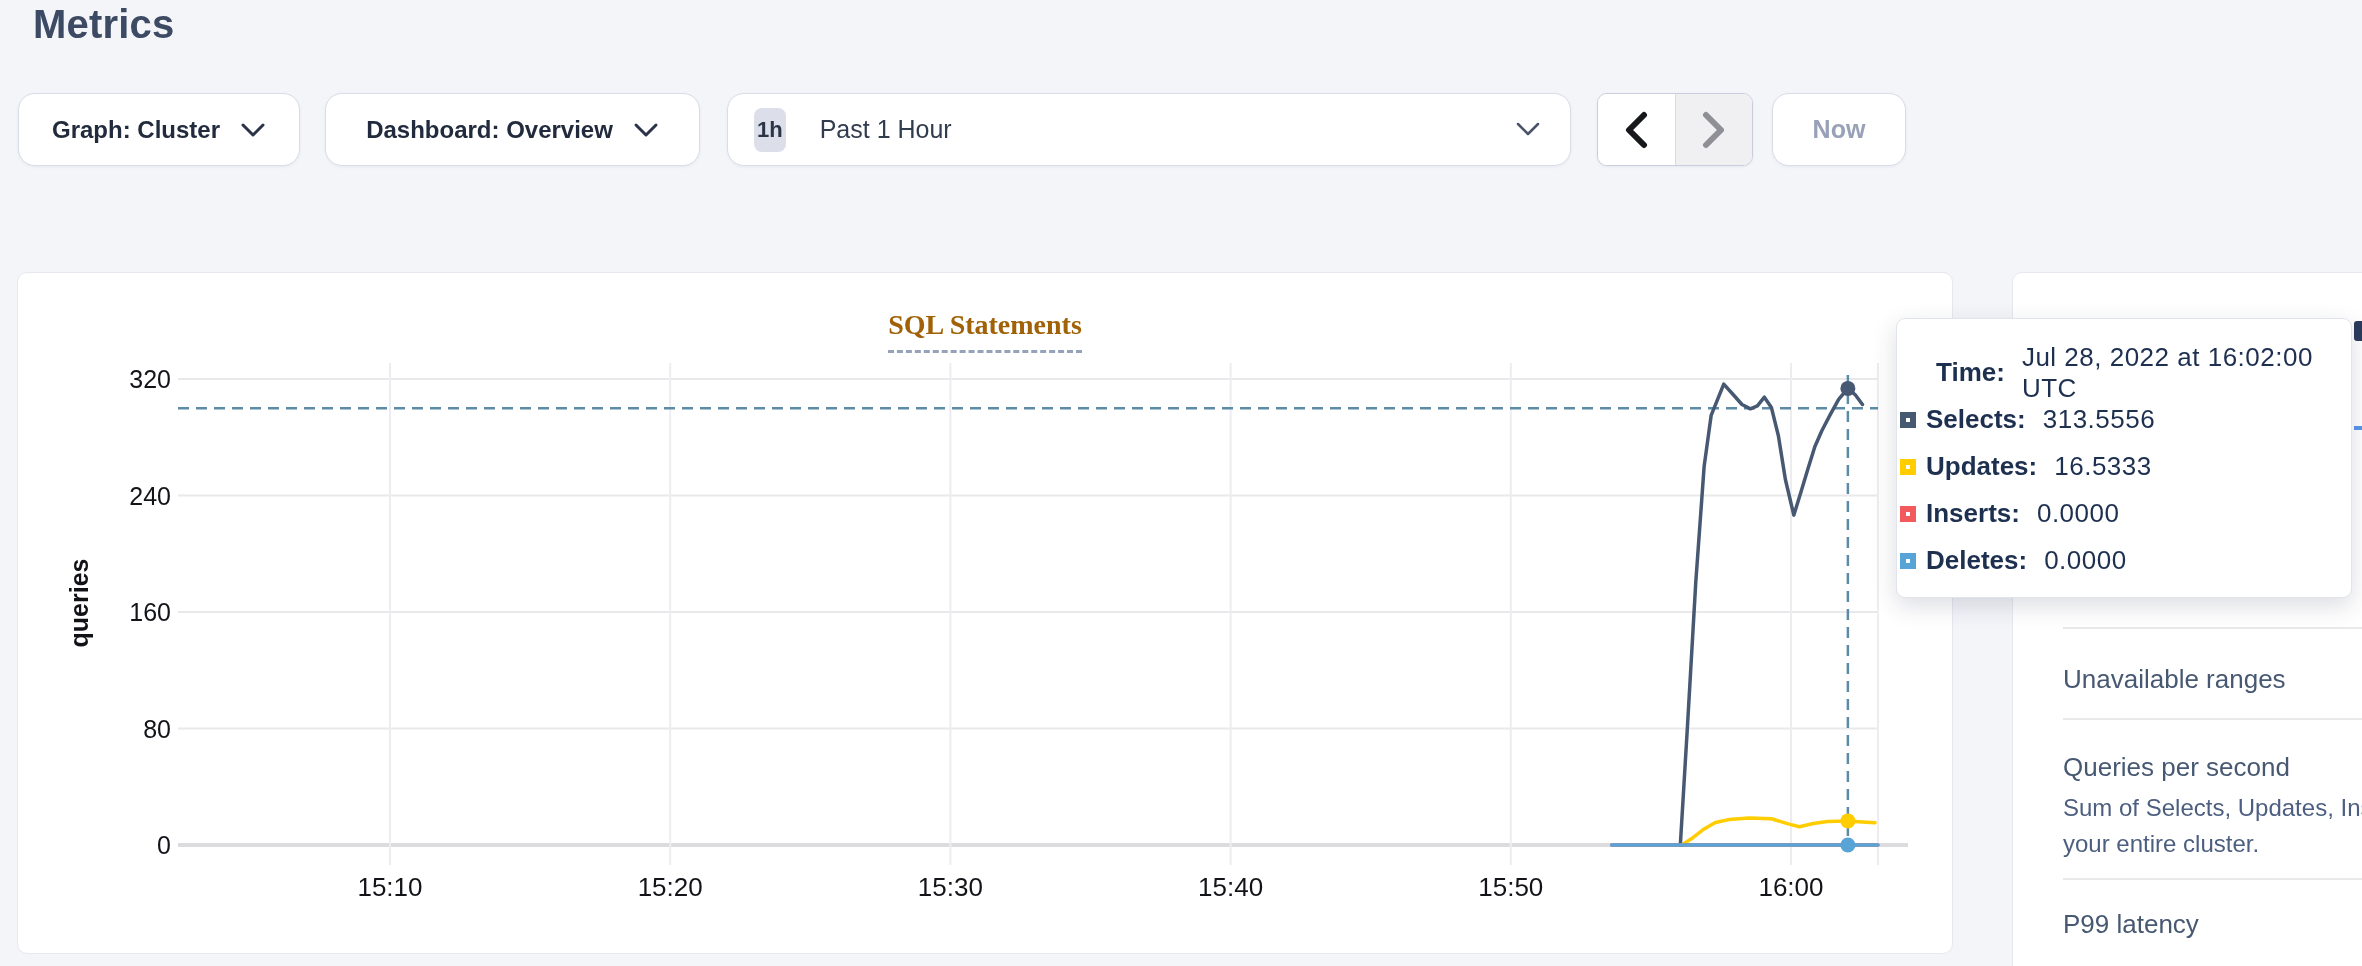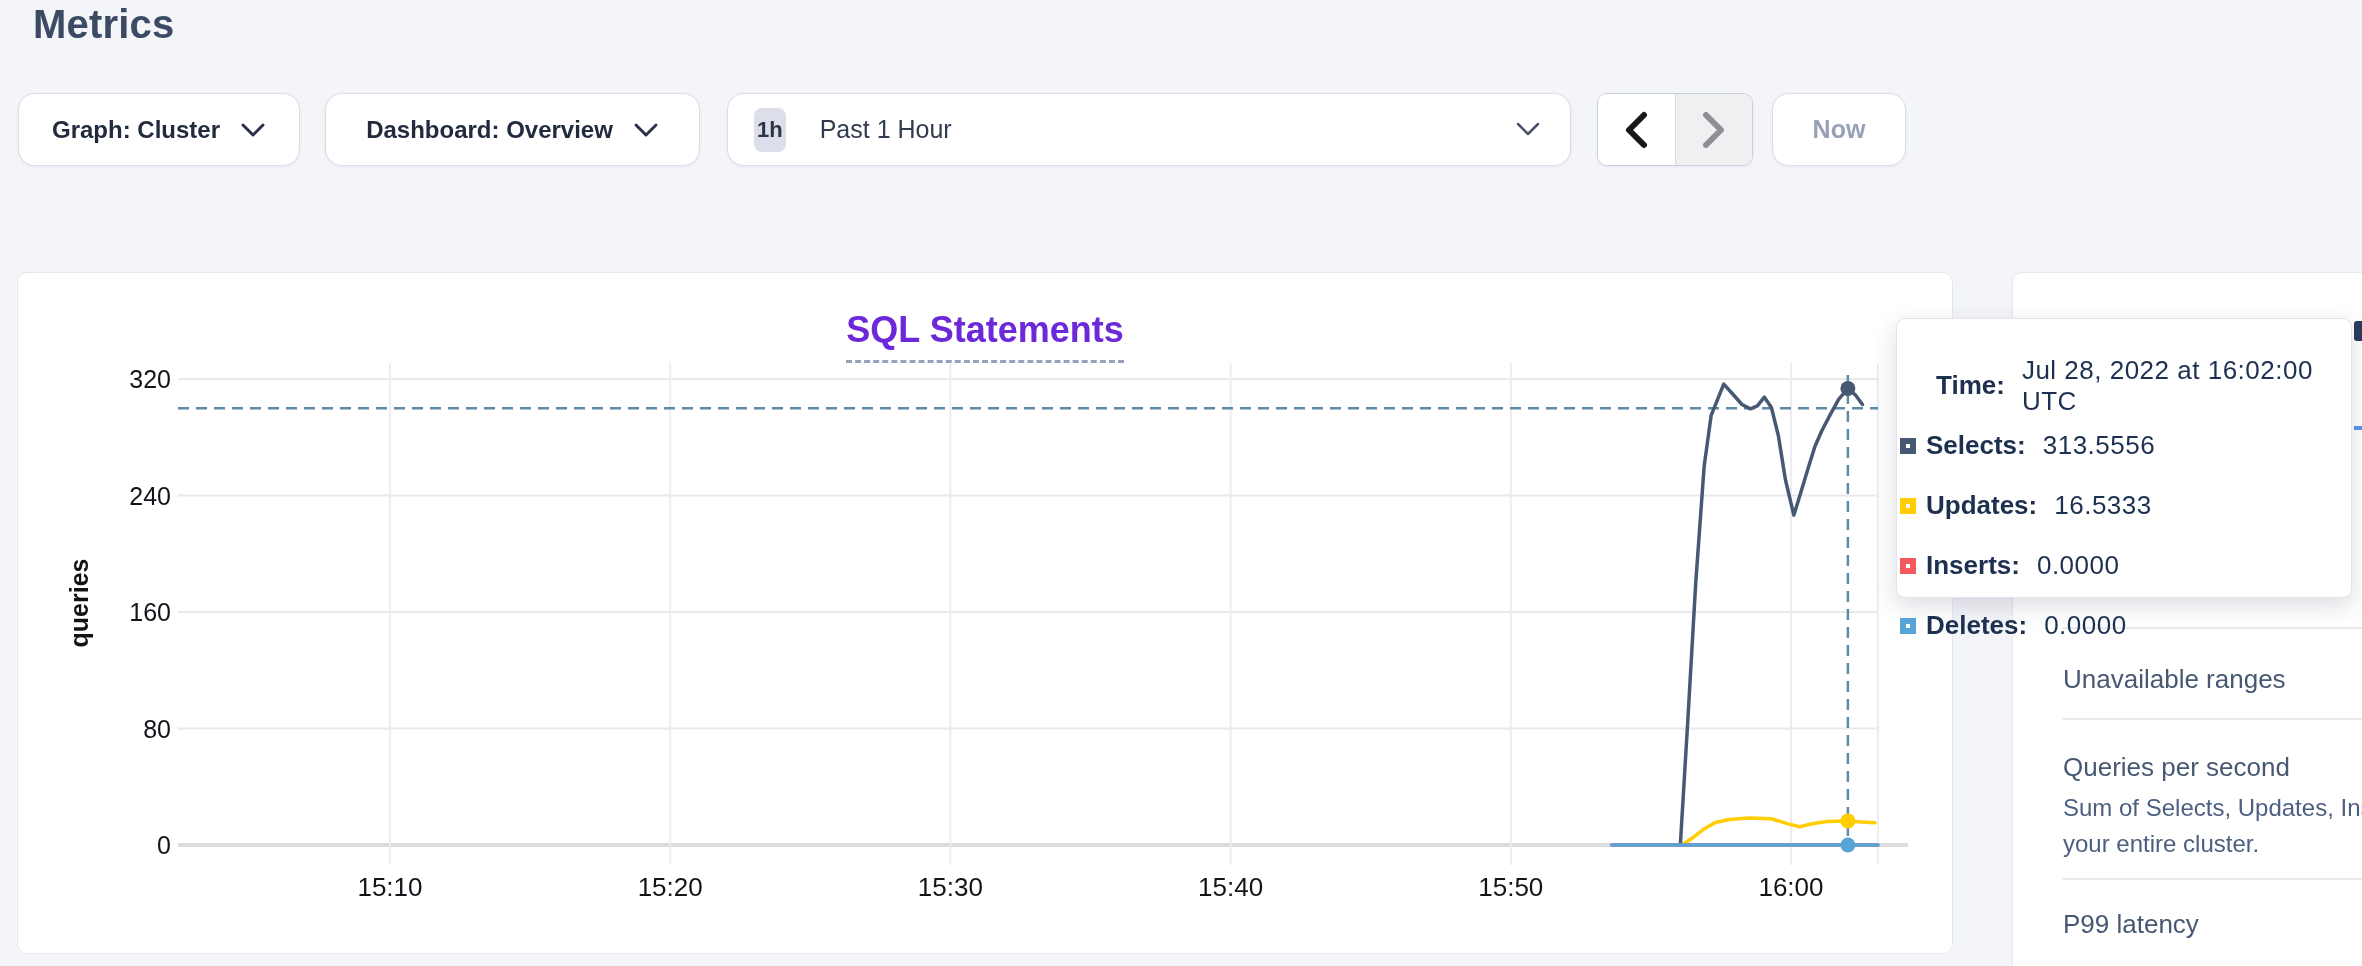--- a/index.html
+++ b/index.html
@@ -27,38 +27,38 @@
            box-shadow:0 1px 3px rgba(60,70,100,.07); }
   .pager button { flex:1; border:none; display:flex; align-items:center; justify-content:center; cursor:pointer; font-family:inherit; }
   .pager .prev { background:#fff; }
   .pager .next { background:#f0f0f2; border-left:1.5px solid #d6dae4; cursor:default; }
   #now-btn { left:1772px; width:134px; justify-content:center; font-size:25px; font-weight:600; color:#98a1b8; cursor:default; }
 
   
   .panel { position:absolute; background:#fff; border:1.5px solid #e6e8f0; border-radius:10px; }
   .chart-panel { left:17px; top:272px; width:1936px; height:682px; }
   .chart-title-wrap { position:absolute; left:0; top:36px; width:100%; text-align:center; }
-  .chart-title-wrap span { display:inline-block; font-size:36px; font-weight:700; color:#6d28d9;
-                           padding-bottom:9px; border-bottom:3px dashed #94a3ba; cursor:help; }
+  .chart-title-wrap span { display:inline-block; font-size:28px; font-weight:700; color:#a16207;
+                           padding-bottom:9px; border-bottom:3px dashed #94a3ba; cursor:help;font-family:Liberation Serif, serif; }
   #chart { position:absolute; left:0; top:0; }
 
   
   .sidebar { left:2012px; top:272px; width:560px; height:760px; border-radius:10px; }
   .sb-divider { position:absolute; left:50px; width:480px; height:0; border-top:2px solid #e9e9ec; }
   .sb-heading { position:absolute; left:50px; font-size:26px; font-weight:400; color:#475872; white-space:nowrap; }
   .sb-desc { position:absolute; left:50px; font-size:24px; font-weight:400; color:#4d5f80; white-space:nowrap; }
   .frag { position:absolute; }
   .frag-dark { left:341px; top:48px; width:10px; height:20px; background:#2b3b5c; border-radius:3px; }
   .frag-blue { left:341px; top:153px; width:10px; height:4px; background:#5a95e8; }
 
   
   .tooltip { position:absolute; left:1896px; top:318px; width:456px; height:280px; background:#fff;
              border:1.5px solid #e2e4ec; border-radius:9px; z-index:30;
              box-shadow:0 8px 24px rgba(35,45,75,.16); padding-top:30px; }
-  .tt-row { height:47px; display:flex; align-items:center; font-size:26px; color:#1e3050;margin-top:13px; }
+  .tt-row { height:47px; display:flex; align-items:center; font-size:26px; color:#1e3050; }
   .tt-time { padding-left:39px; }
   .tt-series { padding-left:3px; }
   .tt-label { font-weight:700; }
   .tt-val { font-weight:400; margin-left:17px; letter-spacing:.5px; }
   .tt-swatch { width:16px; height:16px; background:#fff; border:6px solid #000; margin-right:10px; flex:0 0 auto; }
 </style>
 </head>
 <body>
 
 <div id="app">

